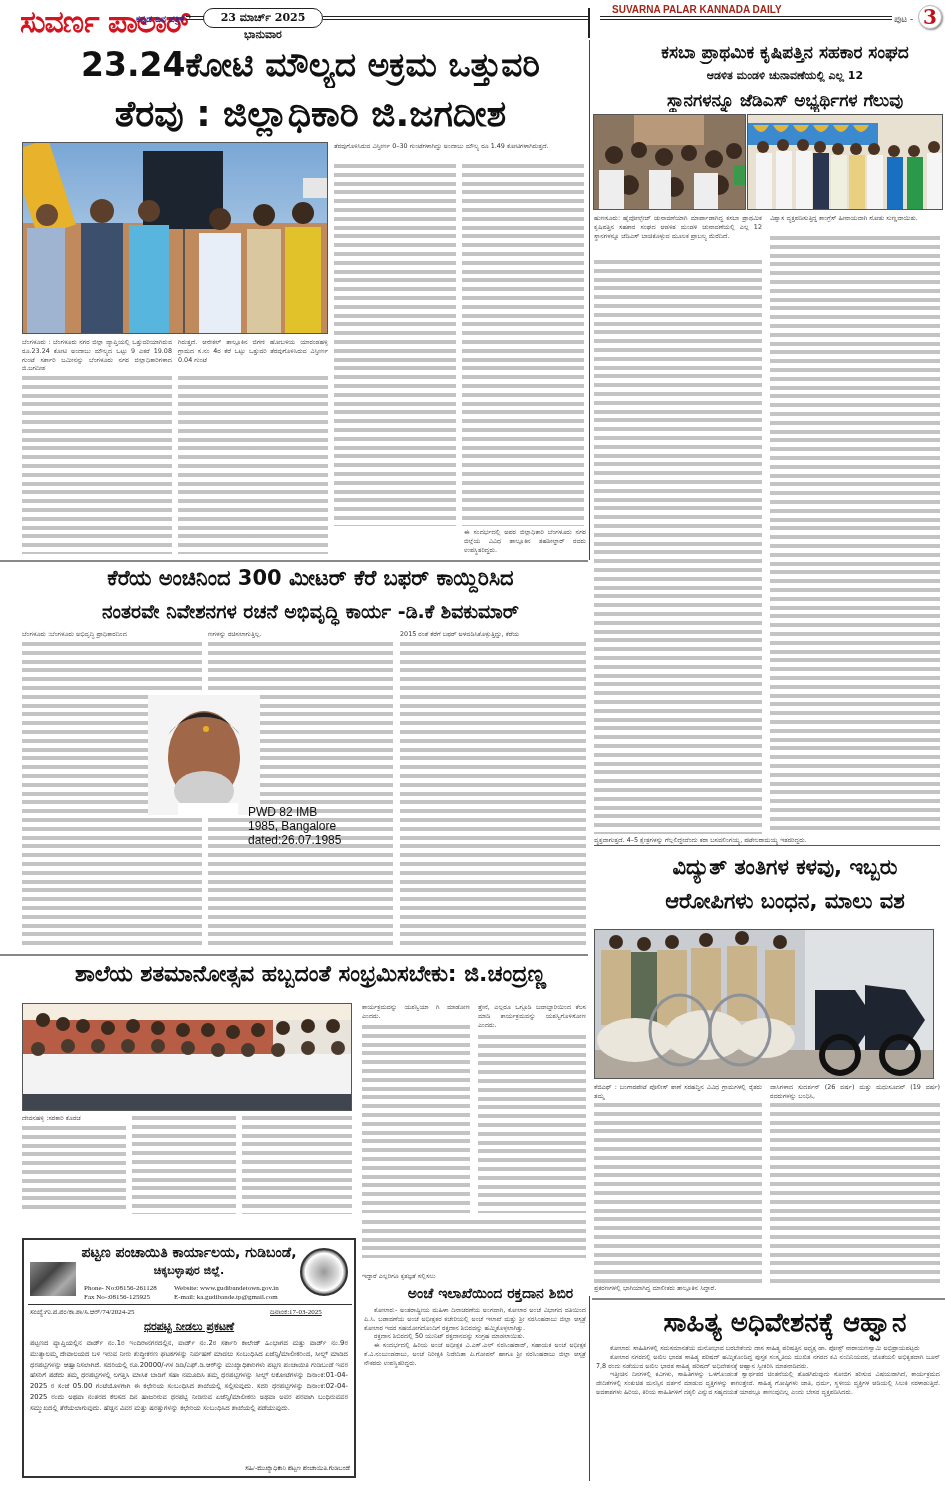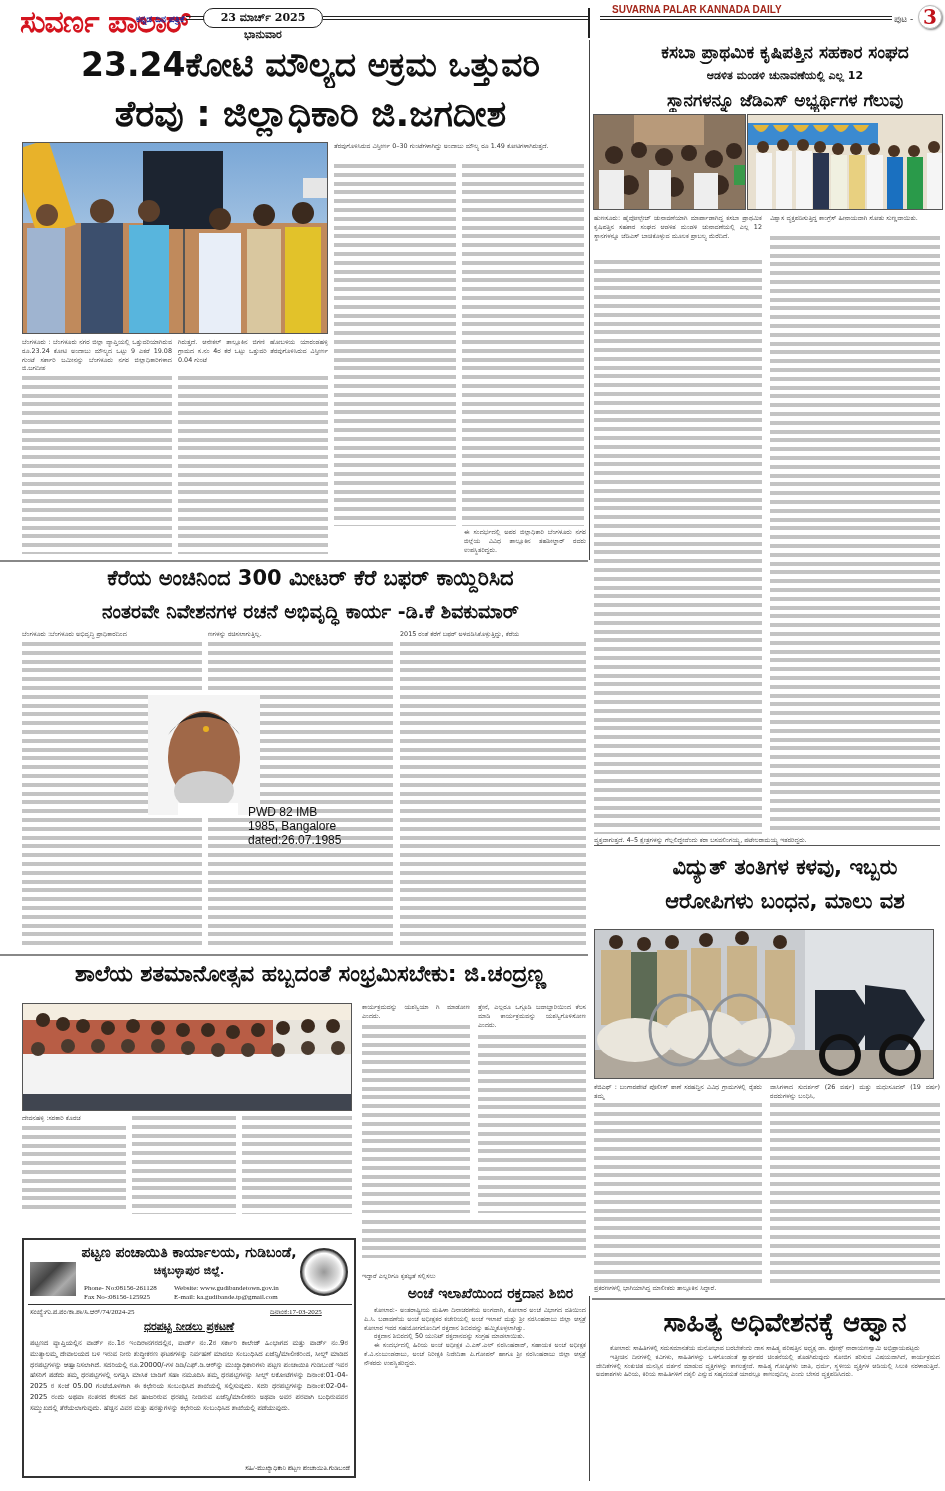--- a/index.html
+++ b/index.html
@@ -350,14 +350,15 @@
   <p style="text-indent:10px;">ಕೋಲಾರ:- ಅಂತರಾಷ್ಟ್ರೀಯ ಮಹಿಳಾ ದಿನಾಚರಣೆಯ ಅಂಗವಾಗಿ, ಕೋಲಾರ ಅಂಚೆ ವಿಭಾಗದ ವತಿಯಿಂದ ಪಿ.ಸಿ. ಬಡಾವಣೆಯ ಅಂಚೆ ಅಧೀಕ್ಷಕರ ಕಚೇರಿಯಲ್ಲಿ ಅಂಚೆ ಇಲಾಖೆ ಮತ್ತು ಶ್ರೀ ನರಸಿಂಹರಾಜು ಜಿಲ್ಲಾ ಆಸ್ಪತ್ರೆ ಕೋಲಾರ ಇವರ ಸಹಯೋಗದೊಂದಿಗೆ ರಕ್ತದಾನ ಶಿಬಿರವನ್ನು ಹಮ್ಮಿಕೊಳ್ಳಲಾಗಿತ್ತು.</p>
   <p style="text-indent:10px;">ರಕ್ತದಾನ ಶಿಬಿರದಲ್ಲಿ 50 ಯುನಿಟ್ ರಕ್ತದಾನವನ್ನು ಸಂಗ್ರಹ ಮಾಡಲಾಯಿತು.</p>
   <p style="text-indent:10px;">ಈ ಸಂದರ್ಭದಲ್ಲಿ ಹಿರಿಯ ಅಂಚೆ ಅಧೀಕ್ಷಕ ವಿ.ಎಸ್.ಎಲ್ ನರಸಿಂಹರಾವ್, ಸಹಾಯಕ ಅಂಚೆ ಅಧೀಕ್ಷಕ ಕೆ.ವಿ.ನಂಜುಂಡರಾಜು, ಅಂಚೆ ನಿರೀಕ್ಷಕಿ ನಿವೇದಿತಾ ಪಿ.ಗೋಪನ್ ಹಾಗೂ ಶ್ರೀ ನರಸಿಂಹರಾಜು ಜಿಲ್ಲಾ ಆಸ್ಪತ್ರೆ ನೌಕರರು ಉಪಸ್ಥಿತರಿದ್ದರು.</p>
 </div>
 
 <div class="abs vrule" style="left:589px; top:1296px; height:185px;"></div>
 
 <div class="abs headline" style="left:592px; top:1300px; width:353px; font-size:26px; line-height:44px;">ಸಾಹಿತ್ಯ ಅಧಿವೇಶನಕ್ಕೆ ಆಹ್ವಾನ</div>
 <div class="col body-text" style="left:596px; top:1344px; width:344px; height:140px;">
   <p style="text-indent:14px;">ಕೋಲಾರ: ಸಾಹಿತಿಗಳಲ್ಲಿ ಸಮಸಮಾನತೆಯ ಮನೋಭಾವ ಬರಬೇಕೆಂದು ದಾಸ ಸಾಹಿತ್ಯ ಪರಿಷತ್ತಿನ ಅಧ್ಯಕ್ಷ ಡಾ. ಪೋಸ್ಟ್ ನಾರಾಯಣಸ್ವಾಮಿ ಅಭಿಪ್ರಾಯಪಟ್ಟರು</p>
+  <p style="text-indent:14px;">ಕೋಲಾರ ನಗರದಲ್ಲಿ ಅಖಿಲ ಭಾರತ ಸಾಹಿತ್ಯ ಪರಿಷದ್ ಹಮ್ಮಿಕೊಂಡಿದ್ದ ಪುಸ್ತಕ ಸಂಸ್ಕೃತಿಯ ಮುಖಿತ ನಗರದ ಕವಿ ನಂದಿನಿಯವರ, ಜೊತೆಯಲಿ ಅಭಿಕೃತವಾಗಿ ಜೂನ್ 7,8 ರಂದು ನಡೆಯುವ ಅಖಿಲ ಭಾರತ ಸಾಹಿತ್ಯ ಪರಿಷದ್ ಅಧಿವೇಶನಕ್ಕೆ ಆಹ್ವಾನ ಸ್ವೀಕರಿಸಿ ಮಾತನಾಡಿದರು.</p>
   <p style="text-indent:14px;">ಇತ್ತೀಚಿನ ದಿನಗಳಲ್ಲಿ ಕವಿಗಳು, ಸಾಹಿತಿಗಳನ್ನು ಒಳಗೊಂಡಂತೆ ಸ್ವಾರ್ಥಪರ ಚಿಂತನೆಯಲ್ಲಿ ತೊಡಗಿರುವುದು ಸೋಜಿಗ ತರಿಸುವ ವಿಷಯವಾಗಿದೆ, ಕಾರ್ಯಕ್ರಮದ ವೇದಿಕೆಗಳಲ್ಲಿ ಸಂಕುಚಿತ ಮನಸ್ಸಿನ ವರ್ತನೆ ಮಾಡುವ ವ್ಯಕ್ತಿಗಳನ್ನು ಕಾಣುತ್ತೇವೆ. ಸಾಹಿತ್ಯ ಗೋಷ್ಠಿಗಳು ಜಾತಿ, ಧರ್ಮ, ಸ್ಥಳೀಯ ವ್ಯಕ್ತಿಗಳ ಆಡಿಯಲ್ಲಿ ಸಿಲುಕಿ ನರಳಾಡುತ್ತಿವೆ. ಅವಕಾಶಗಳು ಹಿರಿಯ, ಕಿರಿಯ ಸಾಹಿತಿಗಳಿಗೆ ದಕ್ಕಲಿ ಎನ್ನುವ ಸಹೃದಯತೆ ಯಾರಲ್ಲೂ ಕಾಣುವುದಿಲ್ಲ ಎಂದು ಬೇಸರ ವ್ಯಕ್ತಪಡಿಸಿದರು.</p>
 </div>
 
 </body></html>

